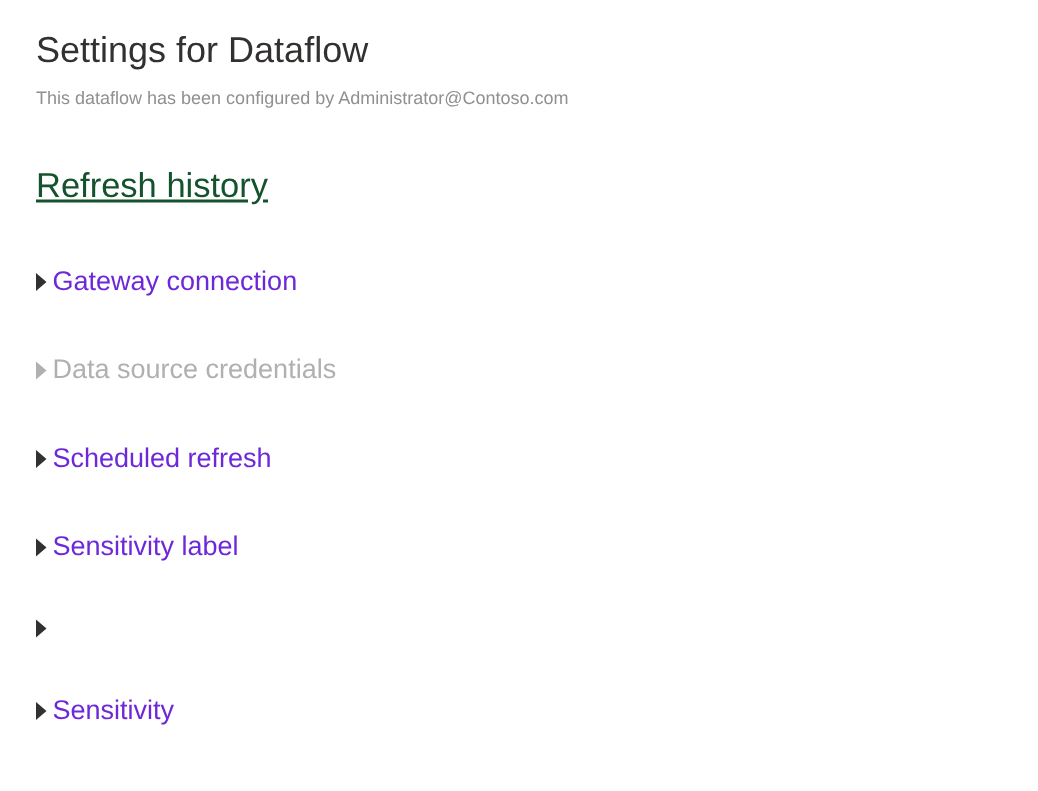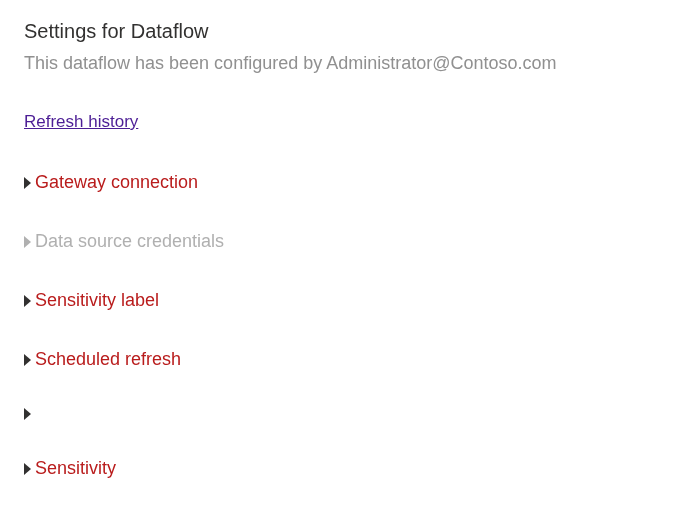--- a/index.html
+++ b/index.html
@@ -9,37 +9,37 @@
     }
     body {
       font-family: "Segoe UI", -apple-system, BlinkMacSystemFont, sans-serif;
       background: #ffffff;
       width: 692px;
       height: 527px;
       padding: 20px 24px;
       color: #323130;
     }
     .page-title {
-      font-size: 20px;
+      font-size: 24px;
       font-weight: 300;
       color: #323130;
       margin-bottom: 10px;
     }
     .subtitle {
-      font-size: 18px;
+      font-size: 12px;
       color: #909090;
       font-weight: 400;
       margin-bottom: 38px;
     }
     .subtitle .admin-email {
       color: #909090;
     }
     .refresh-link {
-      font-size: 17px;
-      color: #4c1d95;
+      font-size: 23px;
+      color: #14532d;
       text-decoration: underline;
       display: inline-block;
       margin-bottom: 28px;
       cursor: pointer;
     }
     .sections {
       display: flex;
       flex-direction: column;
     }
     .section-row {
@@ -59,21 +59,21 @@
       border-bottom: 6px solid transparent;
       border-left: 7px solid #323130;
       margin-right: 4px;
       flex-shrink: 0;
     }
     .section-row.disabled .chevron {
       border-left-color: #b0b0b0;
     }
     .section-label {
       font-size: 18px;
-      color: #b91c1c;
+      color: #6d28d9;
       font-weight: 400;
     }
     .section-row.disabled .section-label {
       color: #b0b0b0;
     }
   </style>
 </head>
 <body>
 
 
@@ -94,26 +94,26 @@
     <span class="section-label">Gateway connection</span>
   </div>
 
   <div class="section-row disabled">
     <span class="chevron"></span>
     <span class="section-label">Data source credentials</span>
   </div>
 
   <div class="section-row">
     <span class="chevron"></span>
-    <span class="section-label">Sensitivity label</span>
+    <span class="section-label">Scheduled refresh</span>
   </div>
 
   <div class="section-row">
     <span class="chevron"></span>
-    <span class="section-label">Scheduled refresh</span>
+    <span class="section-label">Sensitivity label</span>
   </div>
 
   <div class="section-row">
     <span class="chevron"></span>
   </div>
 
   <div class="section-row">
     <span class="chevron"></span>
     <span class="section-label">Sensitivity</span>
   </div>

